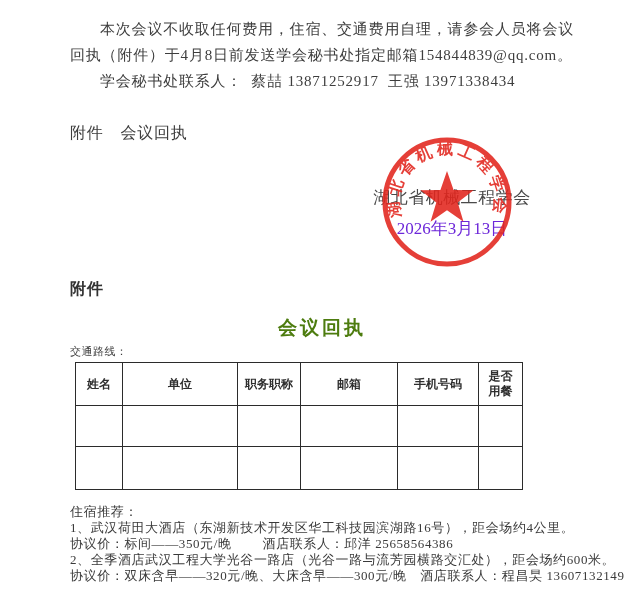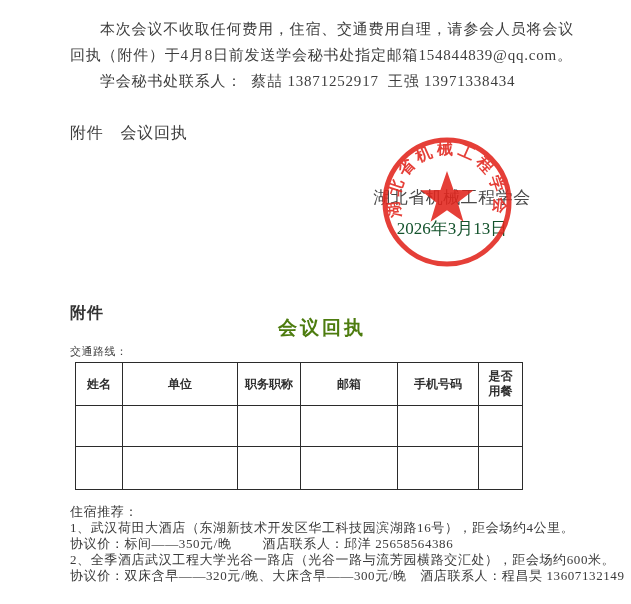--- a/index.html
+++ b/index.html
@@ -9,24 +9,24 @@
   }
   .abs{position:absolute;}
   .pre{white-space:pre-wrap;}
 
   .notice{left:70px;top:16px;width:516px;font-size:15px;line-height:26px;letter-spacing:0.8px;}
   .indent{text-indent:30px;}
 
   .attach-note{left:70px;top:120px;font-size:16px;line-height:26px;letter-spacing:0.8px;}
 
   .sig-org{left:340px;top:186px;width:224px;text-align:center;font-size:17px;color:#4a4a4a;letter-spacing:0.5px;}
-  .sig-date{left:340px;top:217px;width:224px;text-align:center;font-size:17px;color:#14532d;}
+  .sig-date{left:340px;top:217px;width:224px;text-align:center;font-size:17px;color:#6d28d9;}
   .seal{left:380px;top:135px;width:134px;height:134px;opacity:0.88;}
 
-  .attach-label{left:70px;top:303px;font-size:16px;font-weight:bold;letter-spacing:1px;
+  .attach-label{left:70px;top:279px;font-size:16px;font-weight:bold;letter-spacing:1px;
     font-family:"Liberation Sans","DejaVu Sans",sans-serif;color:#333;}
   .form-title{left:72px;top:315px;width:500px;text-align:center;font-size:19px;font-weight:bold;
     letter-spacing:3px;font-family:"Liberation Sans","DejaVu Sans",sans-serif;color:#4d7c0f;}
   .route-label{left:70px;top:344px;font-size:11px;letter-spacing:0.5px;}
 
   table.reply{left:75px;top:362px;border-collapse:collapse;table-layout:fixed;padding-left:20px;}
   table.reply th,table.reply td{border:1px solid #2b2b2b;padding:0;text-align:center;vertical-align:middle;}
   table.reply th{font-size:12px;font-weight:bold;line-height:15px;white-space:pre-line;color:#2e2e2e;}
   tr.hdr{height:43px;}
   tr.r1{height:41px;}

